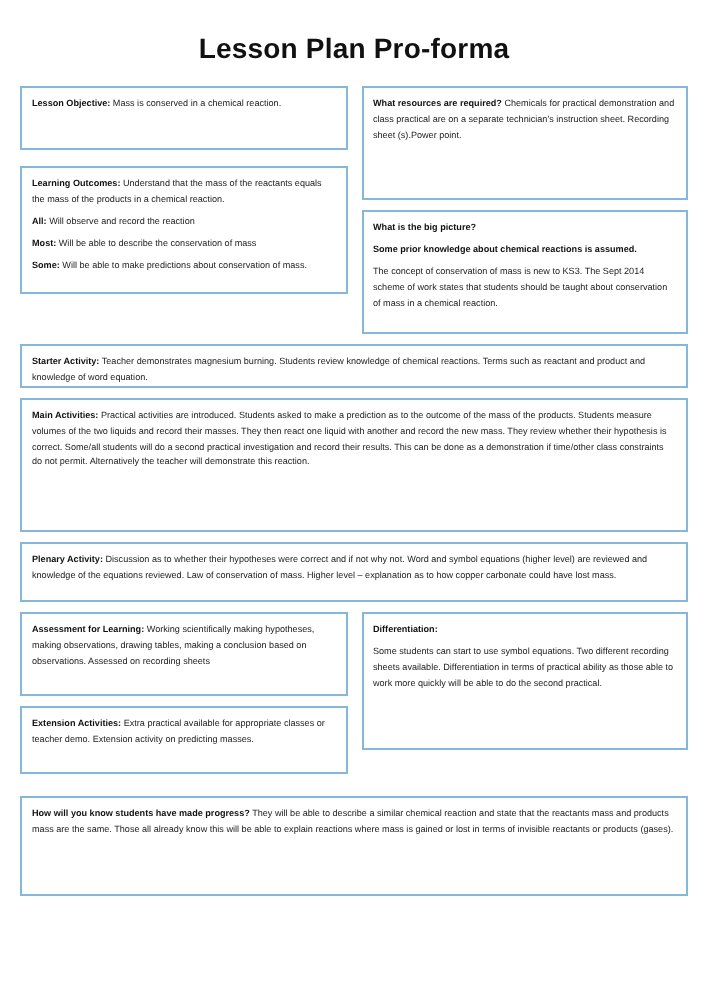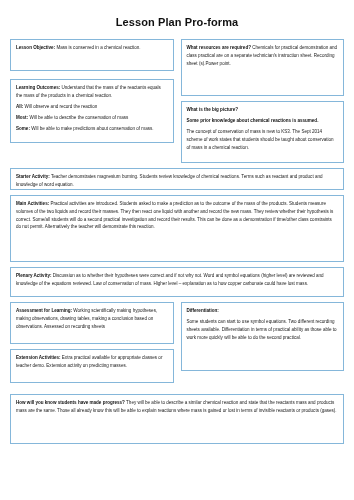--- a/index.html
+++ b/index.html
@@ -16,21 +16,21 @@
   }
   .page {
     position: relative;
     width: 354px;
     height: 500px;
     box-sizing: border-box;
     padding: 0 10px;
   }
   .doc-title {
     text-align: center;
-    font-size: 11px;
+    font-size: 14px;
     font-weight: bold;
     color: #111111;
     letter-spacing: 0.1px;
     margin: 0;
     padding-top: 16px;
     padding-bottom: 11px;
   }
   .box {
     box-sizing: border-box;
     border: 1px solid #85b7da;

